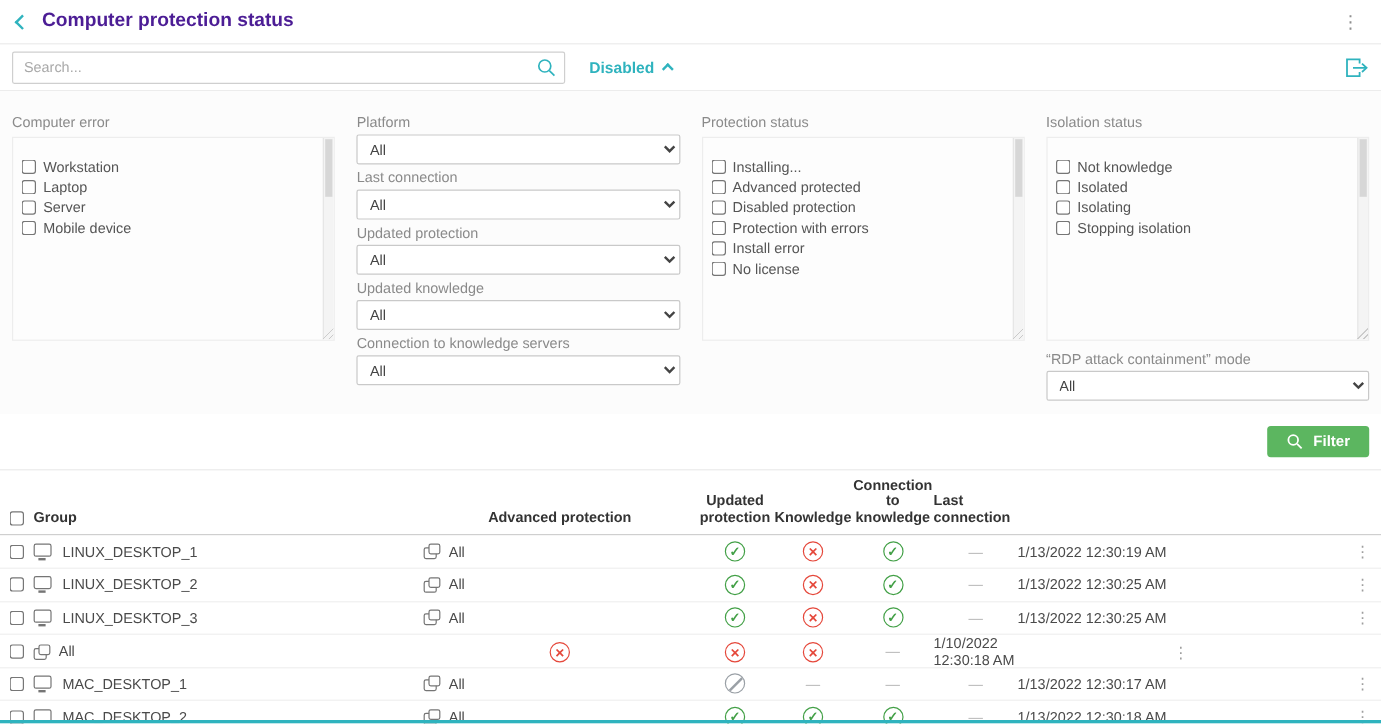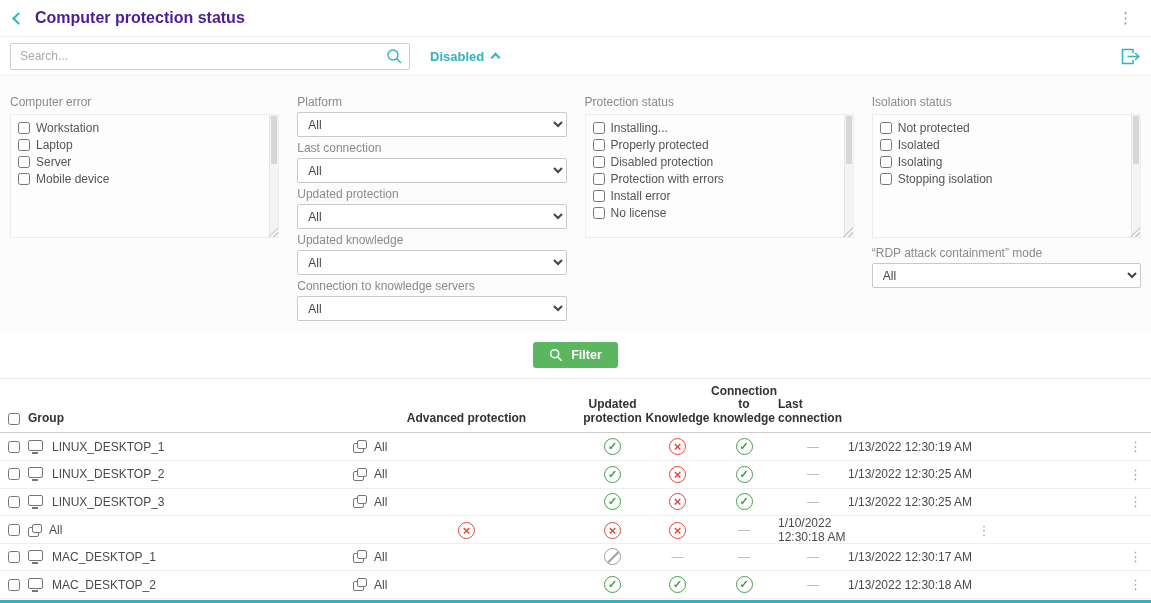--- a/index.html
+++ b/index.html
@@ -10,46 +10,46 @@
   }
 
   
   .app-header { display: flex; align-items: center; height: 36px; padding: 0 14px; gap: 12px; }
   .back-chevron { width: 9px; height: 9px; border-left: 2px solid #2fb3be; border-bottom: 2px solid #2fb3be; transform: rotate(45deg); cursor: pointer; flex: none; }
   .app-title { font-size: 16px; font-weight: bold; color: #4c1d95; }
   .header-kebab { margin-left: auto; color: #8f8f8f; font-size: 15px; cursor: pointer; padding: 0 4px; }
 
   
   .toolbar { display: flex; align-items: center; height: 40px; padding: 0 10px; border-top: 1px solid #ececec; border-bottom: 1px solid #ececec; gap: 20px; }
-  .search-wrap { position: relative; width: 400px; }
+  .search-wrap { position: relative; width: 461px; }
   .search-input { width: 100%; height: 27px; border: 1px solid #cfcfcf; border-radius: 2px; padding: 0 32px 0 9px; font-size: 12px; color: #555; font-family: inherit; outline: none; }
   .search-input::placeholder { color: #a9a9a9; }
   .search-icon { position: absolute; right: 7px; top: 5px; }
   .filters-toggle { display: flex; align-items: center; gap: 8px; color: #2fb3be; font-weight: bold; font-size: 13px; cursor: pointer; }
   .chevron-up { width: 7px; height: 7px; border-left: 2px solid #2fb3be; border-top: 2px solid #2fb3be; transform: rotate(45deg); margin-top: 3px; }
   .export-btn { margin-left: auto; cursor: pointer; display: flex; align-items: center; }
 
   
   .filters-panel { display: grid; grid-template-columns: repeat(4, 1fr); gap: 0 18px; padding: 20px 10px 6px; background: #fcfcfc; }
   .filter-label { font-size: 12px; color: #8a8a8a; line-height: 12px; margin: 0 0 6px; }
   .field { margin-bottom: 5px; }
   .field .filter-label { margin-bottom: 4px; }
   select { width: 100%; height: 25px; border: 1px solid #c9c9c9; border-radius: 2px; background: #fff; font-size: 12px; color: #444; padding: 0 6px; font-family: inherit; }
-  .check-panel { position: relative; height: 124px; border: 1px solid #ededed; background: #fdfdfd; padding: 4px 16px 6px 7px; overflow: hidden; }
+  .check-panel { position: relative; height: 170px; border: 1px solid #ededed; background: #fdfdfd; padding: 15px 16px 6px 7px; overflow: hidden; }
   .check-row { display: flex; align-items: center; gap: 6px; font-size: 12px; color: #555; height: 17px; cursor: pointer; white-space: nowrap; }
   input[type="checkbox"] { width: 12px; height: 12px; margin: 0; flex: none; }
   .vscroll { position: absolute; top: 0; right: 0; bottom: 0; width: 9px; background: #f4f4f4; border-left: 1px solid #e6e6e6; }
   .vscroll .thumb { position: absolute; top: 1px; left: 1px; right: 1px; height: 48px; background: #d7d7d7; }
   .resize-grip { position: absolute; right: 0; bottom: 0; width: 10px; height: 10px;
     background: repeating-linear-gradient(135deg, #c9c9c9 0 1px, transparent 1px 3.5px);
     clip-path: polygon(100% 0, 100% 100%, 0 100%); cursor: nwse-resize; }
   .sub-field { margin-top: 9px; }
 
   
-  .filter-actions { display: flex; justify-content: center; padding: 10px; background: #fff; border-bottom: 1px solid #eaeaea; }
+  .filter-actions { display: flex; justify-content: flex-end; padding: 10px; background: #fff; border-bottom: 1px solid #eaeaea; }
   .filter-btn { display: inline-flex; align-items: center; gap: 8px; height: 26px; padding: 0 16px; background: #5cb660; border: none; border-radius: 3px; color: #fff; font-size: 12.5px; font-weight: bold; cursor: pointer; font-family: inherit; }
 
   
   .grid-cols { display: grid; grid-template-columns: 28px 325px 227px 65px 65px 68px 70px 1fr 31px; }
   .thead { align-items: end; padding: 6px 0 7px; border-bottom: 1px solid #cfcfcf; min-height: 44px; }
   .th { font-size: 12px; font-weight: bold; color: #333; line-height: 1.12; }
   .th.center { text-align: center; }
   .cell-check { padding-left: 8px; display: flex; align-items: center; }
   .sort-arrow { font-weight: normal; color: #888; font-size: 11px; margin-left: 6px; }
   .row { align-items: center; height: 27.6px; border-bottom: 1px solid #efefef; font-size: 12px; color: #4a4a4a; }
@@ -167,21 +167,21 @@
 
   <div>
     <div class="filter-label">Protection status</div>
     <div class="check-panel">
       <label class="check-row">
         <input type="checkbox" style="">
         <span>Installing...</span>
       </label>
       <label class="check-row">
         <input type="checkbox" style="">
-        <span>Properly protected</span>
+        <span>Advanced protected</span>
       </label>
       <label class="check-row">
         <input type="checkbox" style="">
         <span>Disabled protection</span>
       </label>
       <label class="check-row">
         <input type="checkbox" style="">
         <span>Protection with errors</span>
       </label>
       <label class="check-row">
@@ -197,21 +197,21 @@
         </div>
       <div class="resize-grip"></div>
     </div>
   </div>
 
   <div>
     <div class="filter-label">Isolation status</div>
     <div class="check-panel">
       <label class="check-row">
         <input type="checkbox" style="">
-        <span>Not protected</span>
+        <span>Not knowledge</span>
       </label>
       <label class="check-row">
         <input type="checkbox" style="">
         <span>Isolated</span>
       </label>
       <label class="check-row">
         <input type="checkbox" style="">
         <span>Isolating</span>
       </label>
       <label class="check-row">

